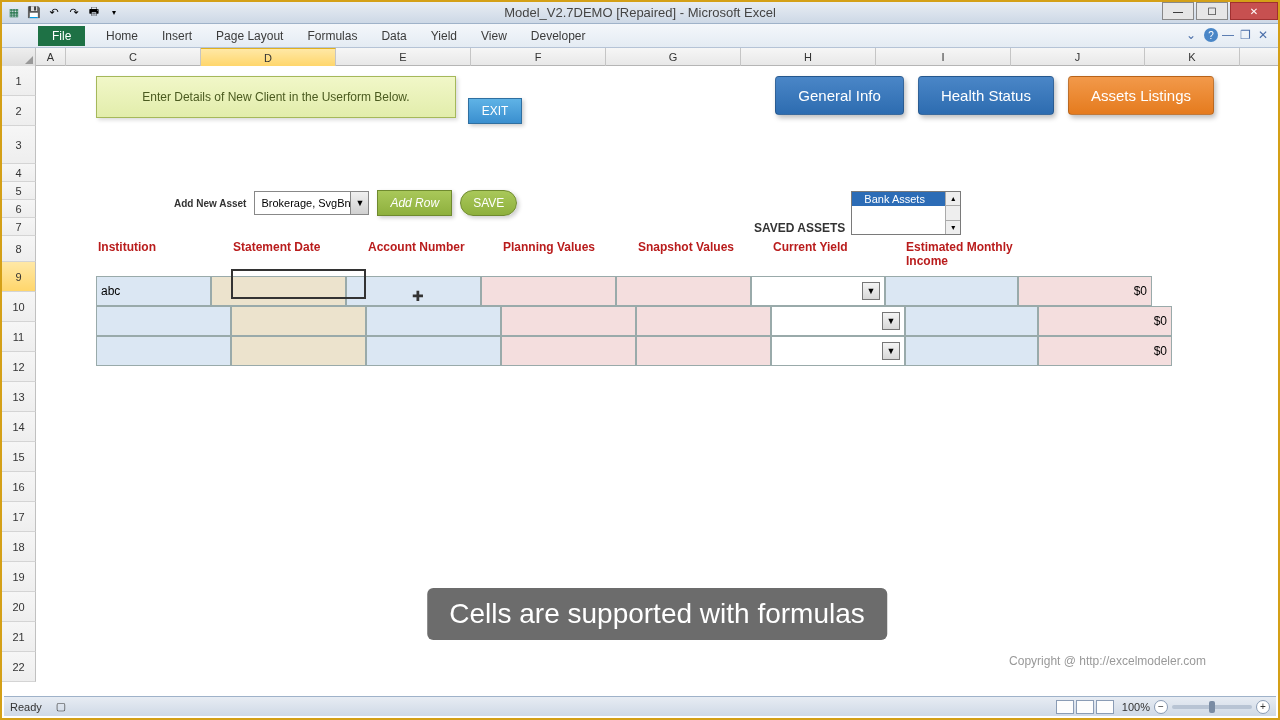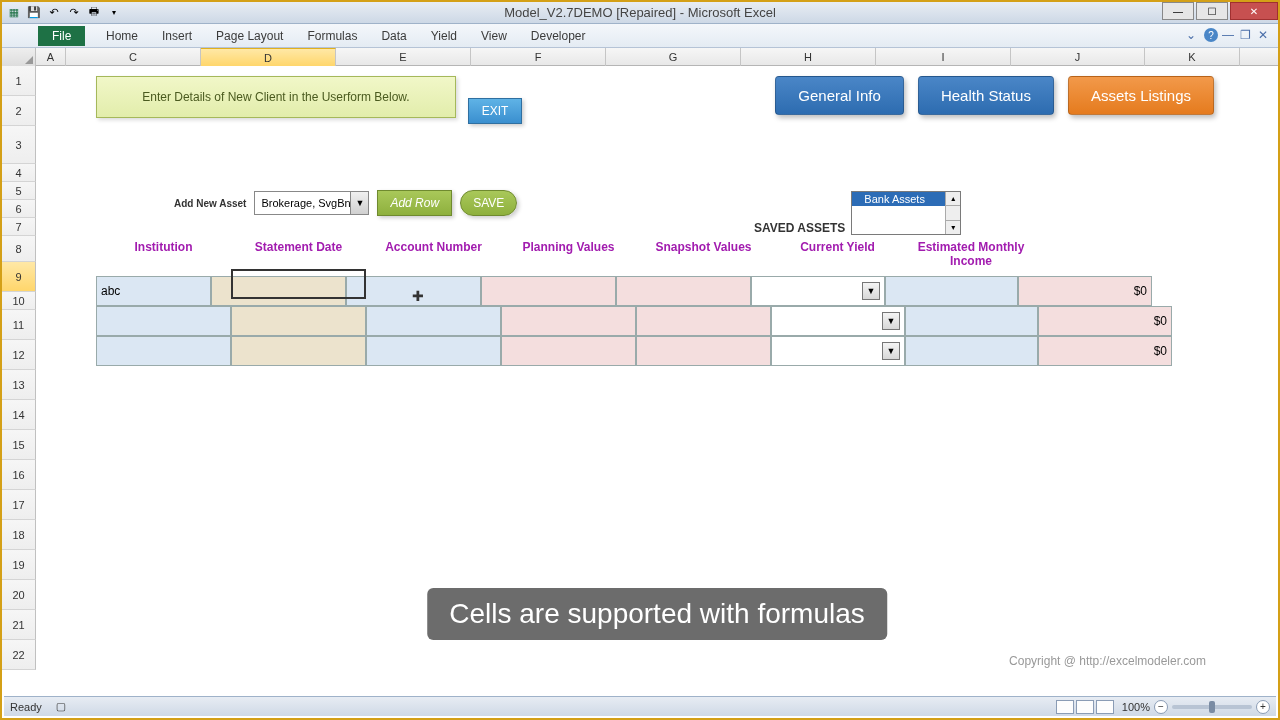--- a/index.html
+++ b/index.html
@@ -93,21 +93,21 @@
 .saved-label { font-weight:600; font-size:12px; color:#333; padding-top:6px; }
 .listbox { width: 110px; height: 44px; border:1px solid #7a7a7a; background:#fff; position:relative; }
 .listbox .item { background:#2c6cb6; color:#fff; font-size:11px; padding:1px 12px; }
 .listbox .scroll { position:absolute; right:0; top:0; bottom:0; width:15px; border-left:1px solid #aaa; background:#eee; }
 .listbox .scroll .sbtn { height:14px; border-bottom:1px solid #aaa; display:flex; align-items:center; justify-content:center; font-size:8px; }
 .listbox .scroll .sbtn.dn { position:absolute; bottom:0; left:0; right:0; border-top:1px solid #aaa; border-bottom:none; }
 
 
 .tbl { position:absolute; left: 60px; top: 170px; right: 64px; }
 .tbl-head { display:flex; }
-.th { font-weight:600; font-size:12px; color:#a21caf; text-align:center; padding:4px 2px 8px; }
+.th { font-weight:600; font-size:12px; color:#b91c1c; text-align:left; padding:4px 2px 8px; }
 .tbl-body .trow { display:flex; height:30px; }
 .td { border:1px solid #9aa; height:100%; display:flex; align-items:center; padding:0 4px; font-size:12px; }
 .td.blue { background:#dbe7f3; }
 .td.tan { background:#ece3cd; }
 .td.pink { background:#f4dede; }
 .td.white { background:#fff; }
 .td .dd { margin-left:auto; width:18px; height:18px; background:linear-gradient(#f4f4f4,#d8d8d8); border:1px solid #777; display:flex; align-items:center; justify-content:center; font-size:9px; }
 .td.right { justify-content:flex-end; }
 
 .selected-cell { position:absolute; left: 195px; top: 203px; width: 135px; height: 30px; border:2px solid #333; pointer-events:none; }
@@ -129,21 +129,21 @@
 }
 .statusbar .spacer { flex:1; }
 .view-icons { display:flex; gap:2px; margin-right:8px; }
 .view-icons .vi { width:18px; height:14px; border:1px solid #8a9cb5; background:#fdfdfd; }
 .zoom { display:flex; align-items:center; gap:4px; }
 .zoom .slider { width:80px; height:4px; background:#b8c4d4; position:relative; border-radius:2px; }
 .zoom .slider::after { content:""; position:absolute; left:50%; top:-4px; width:6px; height:12px; background:#7a8ca4; border-radius:2px; transform:translateX(-50%); }
 .zoom .zbtn { width:14px; height:14px; border:1px solid #8a9cb5; border-radius:50%; display:flex; align-items:center; justify-content:center; font-size:10px; background:#fff; }
 
 
-.r1{height:30px}.r2{height:30px}.r3{height:38px}.r4{height:18px}.r5{height:18px}.r6{height:18px}.r7{height:18px}.r8{height:26px}.r9{height:30px}.r10{height:18px}.r11{height:30px}.r12{height:30px}.r13{height:30px}.r14{height:30px}.r15{height:30px}.r16{height:30px}.r17{height:30px}.r18{height:30px}.r19{height:30px}.r20{height:30px}.r21{height:30px}.r22{height:30px}
+.r1{height:30px}.r2{height:30px}.r3{height:38px}.r4{height:18px}.r5{height:18px}.r6{height:18px}.r7{height:18px}.r8{height:26px}.r9{height:30px}.r10{height:30px}.r11{height:30px}.r12{height:30px}.r13{height:30px}.r14{height:30px}.r15{height:30px}.r16{height:30px}.r17{height:30px}.r18{height:30px}.r19{height:30px}.r20{height:30px}.r21{height:30px}.r22{height:30px}
 
 
 .cA{width:30px}.cC{width:135px}.cD{width:135px}.cE{width:135px}.cF{width:135px}.cG{width:135px}.cH{width:135px}.cI{width:135px}.cJ{width:134px}.cK{width:95px}
 </style>
 </head>
 <body>
 
 <div class="titlebar">
   <div class="qat">
     <span class="qat-icon" style="color:#1e7145">▦</span>

